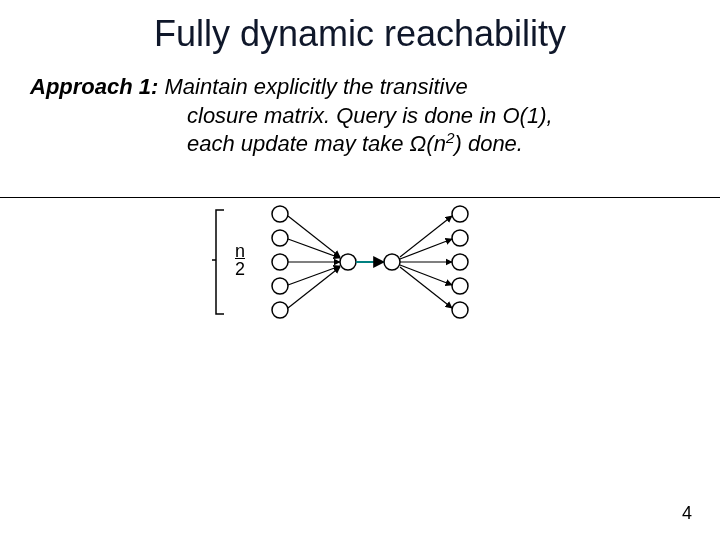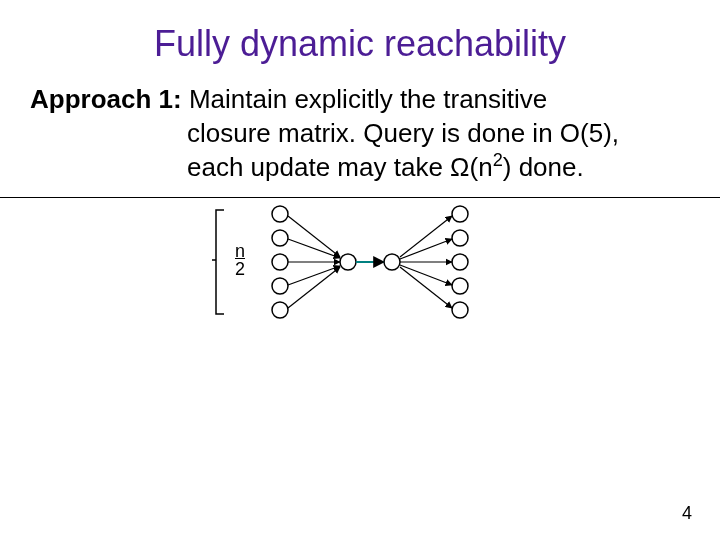--- a/index.html
+++ b/index.html
@@ -8,29 +8,30 @@
     width: 720px;
     height: 540px;
     background: #fff;
     font-family: Arial, Helvetica, sans-serif;
     position: relative;
     overflow: hidden;
   }
   .title {
     text-align: center;
     font-size: 36px;
-    color: #4c1d95;
-    padding-top: 23px;
+    color: #0f172a;
+    padding-top: 13px;
     font-weight: 400;
   }
   .body-text {
-    font-size: 26px;
+    font-size: 22px;
     color: #000;
     line-height: 1.3;
     margin: 18px 30px 0 30px;
+    font-style: italic;
   }
   .body-text .label { font-weight: 700; }
   .sup { font-size: 0.7em; vertical-align: super; line-height: 0; }
   .indent { display: inline-block; }
   .hr {
     position: absolute;
     left: 0; right: 0;
     top: 197px;
     height: 1px;
     background: #000;
@@ -67,21 +68,21 @@
     height: 108px;
   }
 </style>
 </head>
 <body>
 
 <div class="title">Fully dynamic reachability</div>
 
 <div class="body-text">
   <span class="label">Approach 1:</span><span> Maintain explicitly the transitive</span><br>
-  <span class="indent" style="width:157px"></span><span>closure matrix. Query is done in O(5),</span><br>
+  <span class="indent" style="width:157px"></span><span>closure matrix. Query is done in O(1),</span><br>
   <span class="indent" style="width:157px"></span><span>each update may take </span><span>Ω</span><span>(n</span><span class="sup">2</span><span>) done.</span>
 </div>
 
 <div class="hr"></div>
 
 <div class="figure">
   <svg class="bracket" viewBox="0 0 16 108">
     <path d="M14 2 H6 V52 H2 M6 52 V106 H14" fill="none" stroke="#000" stroke-width="1.5"></path>
   </svg>
   <div class="frac">

